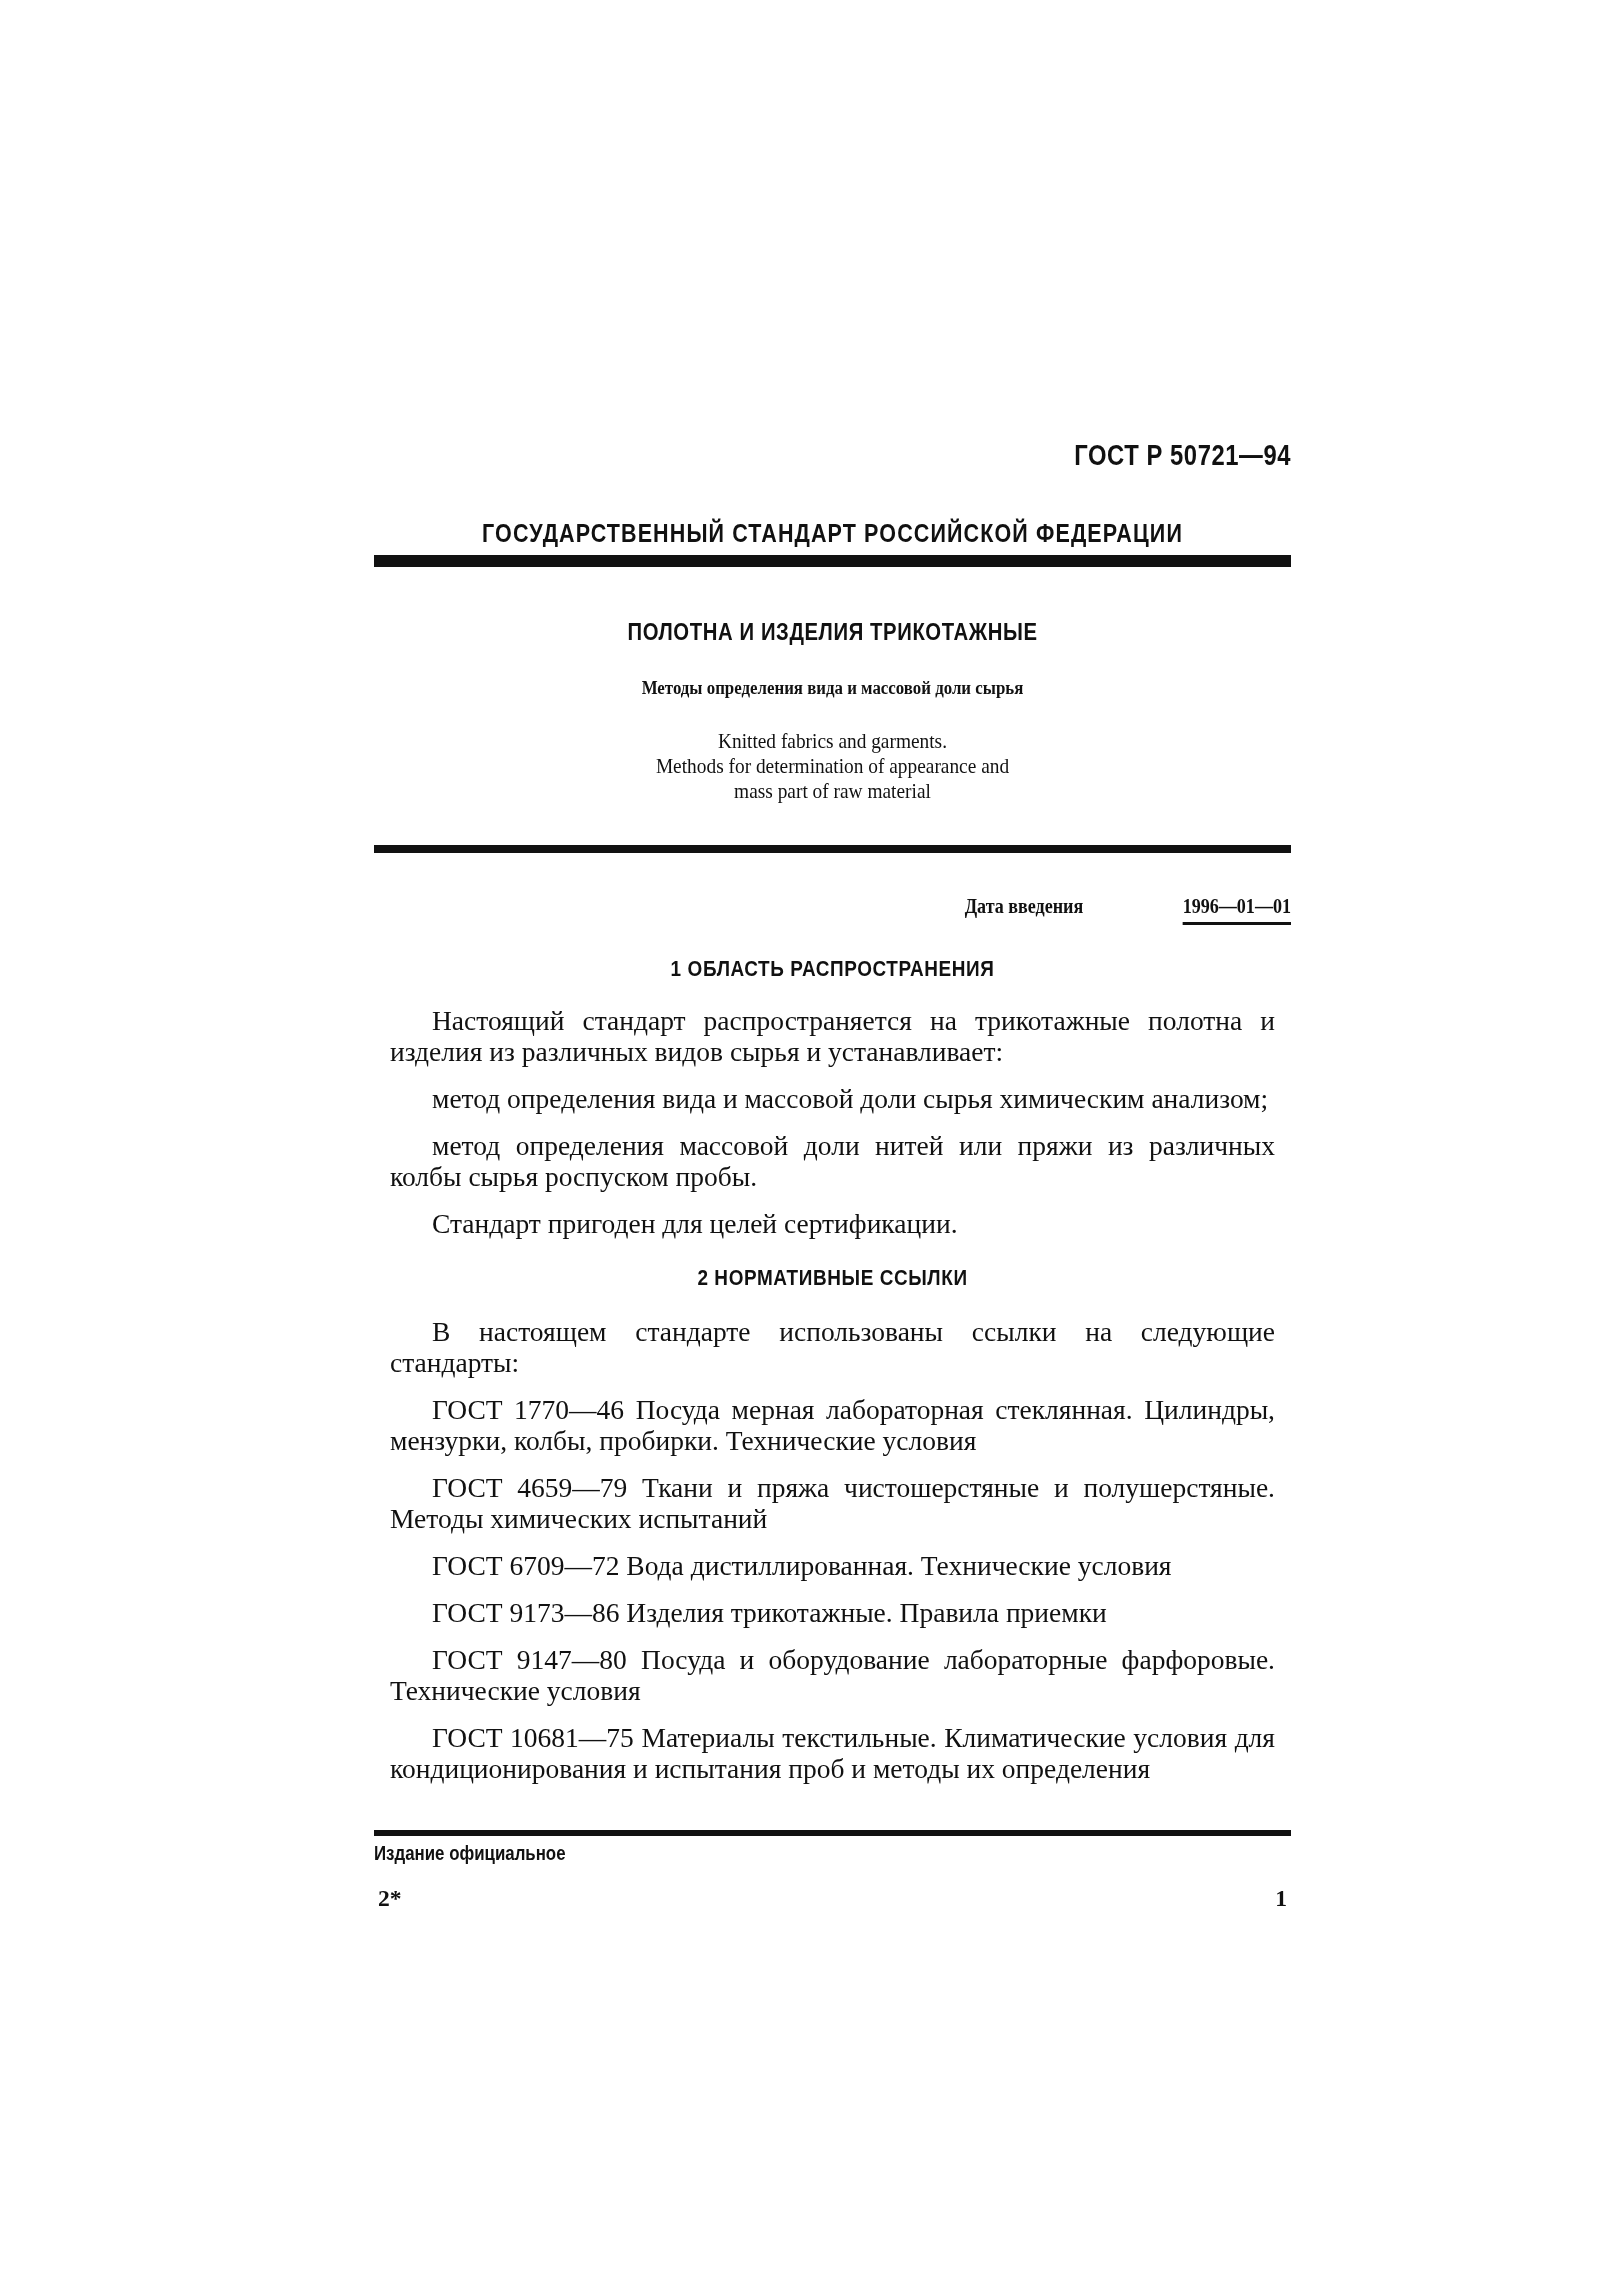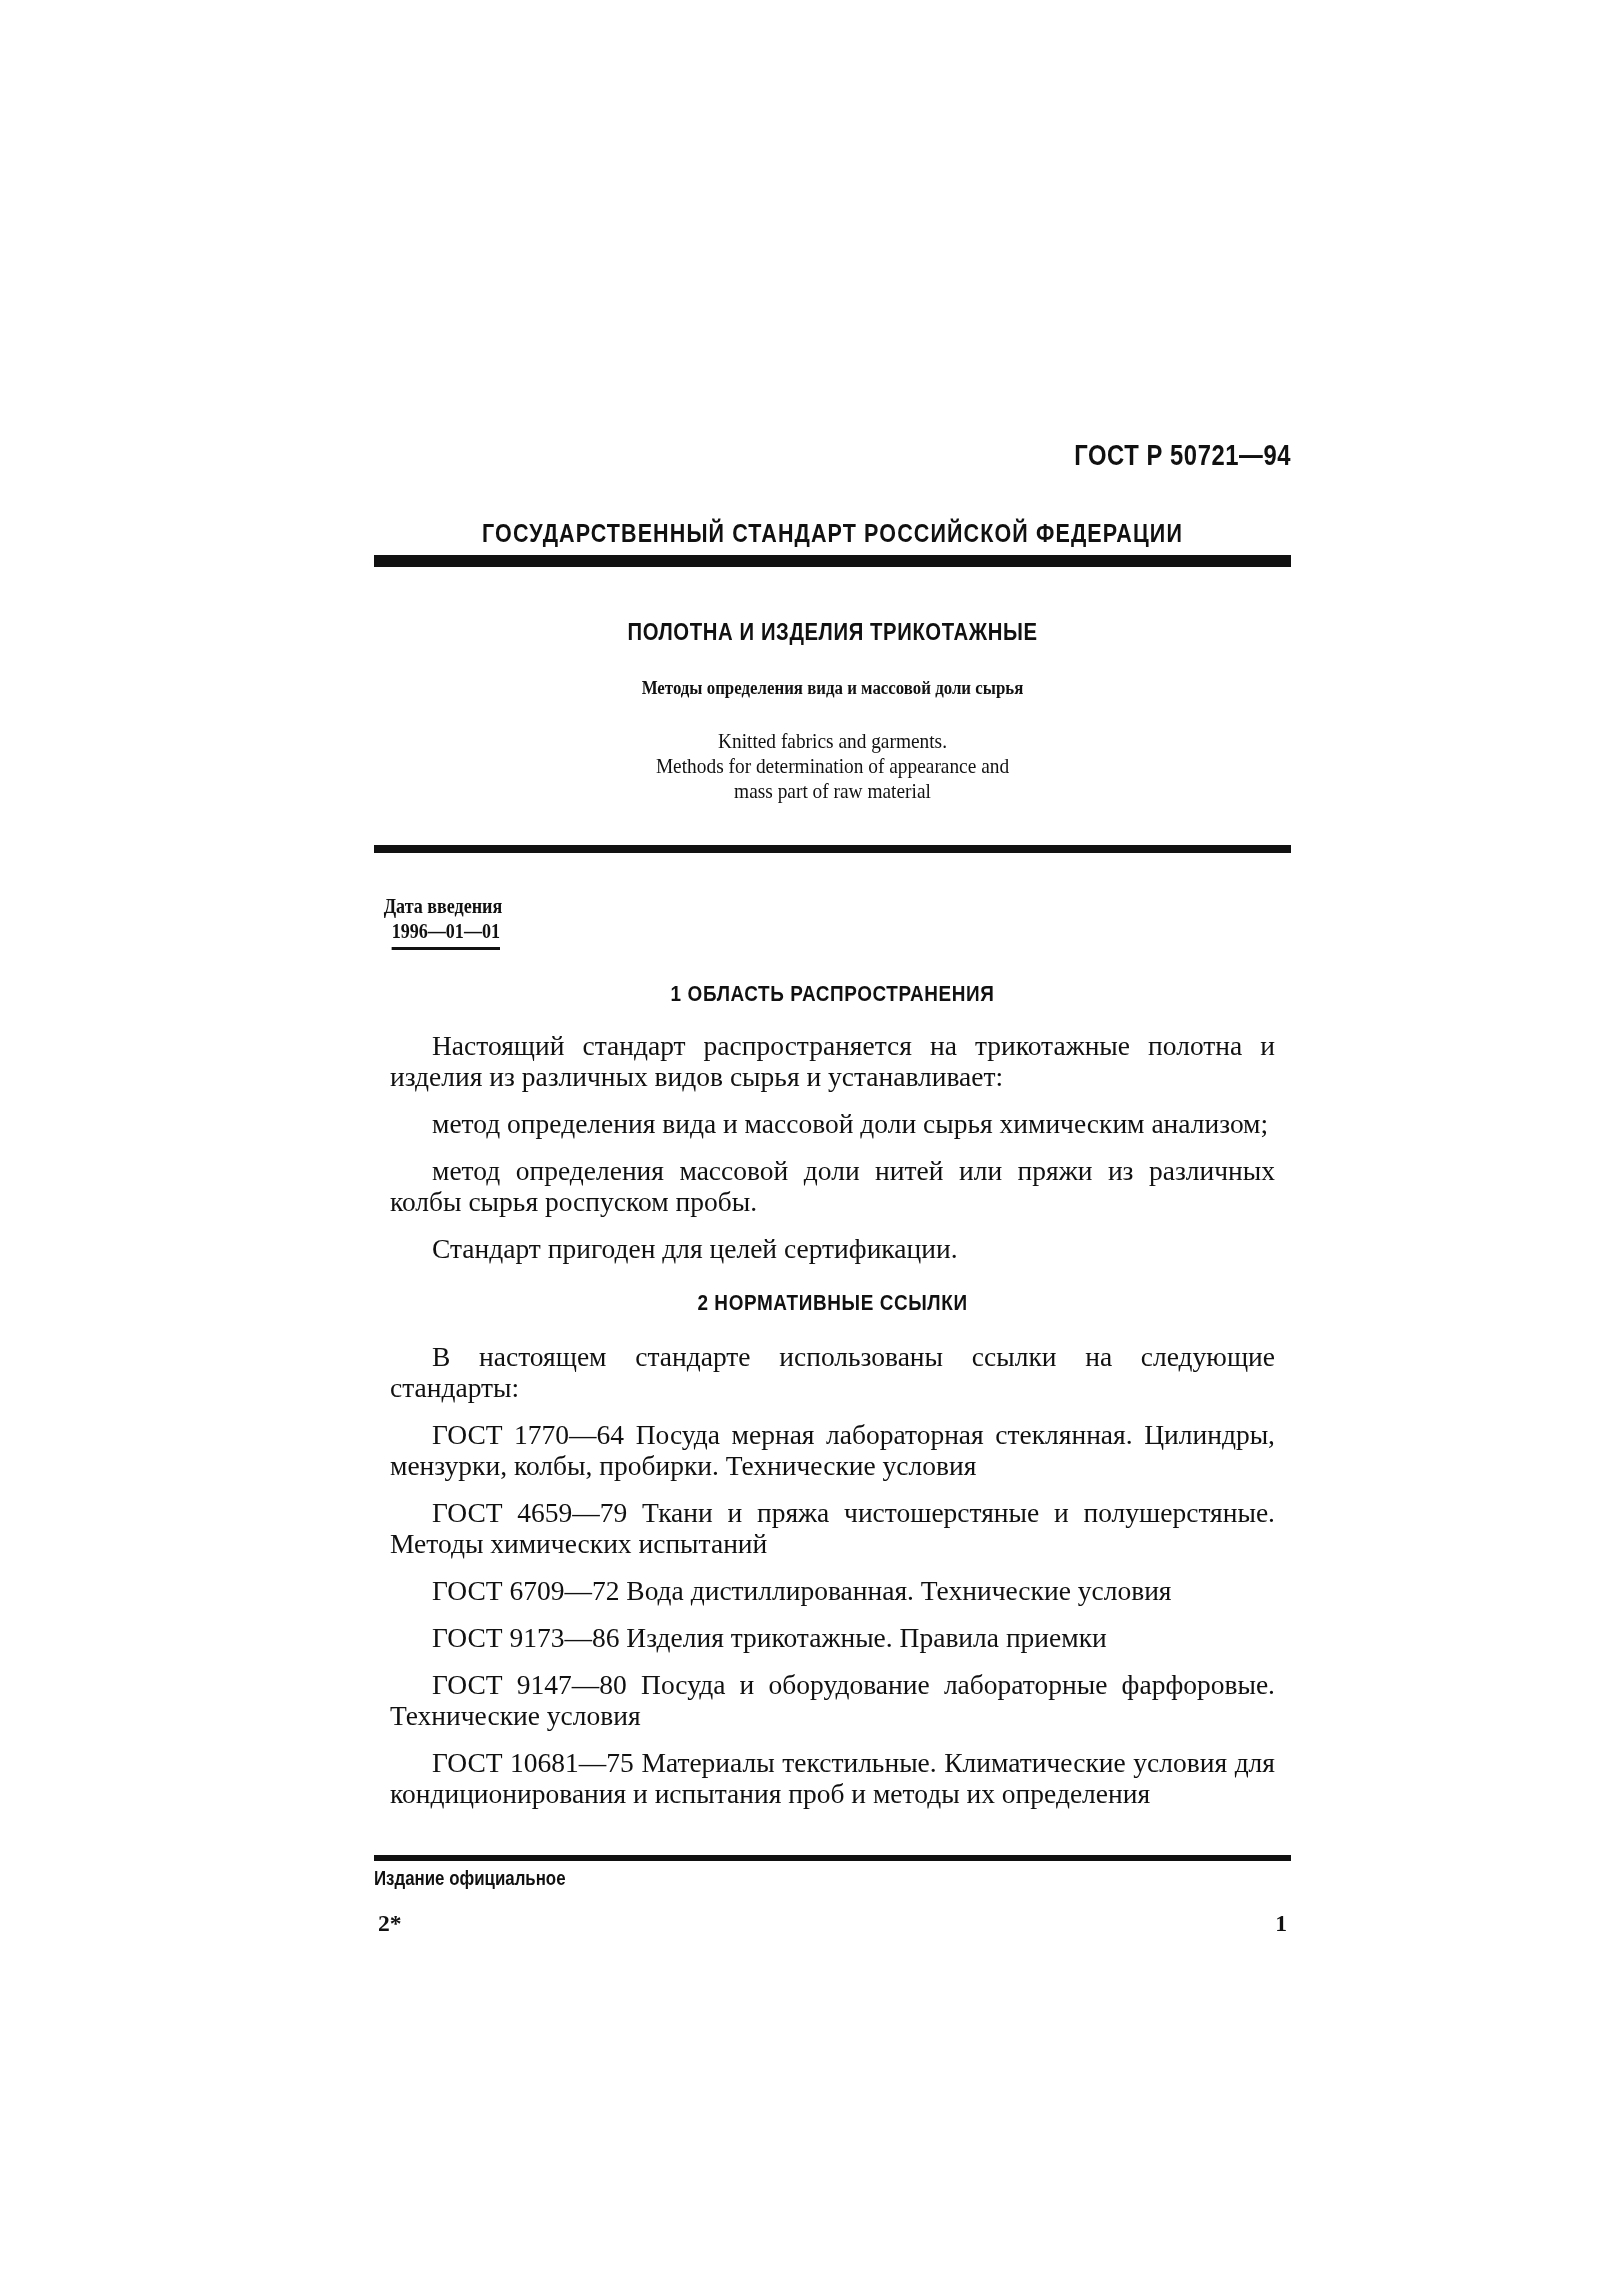--- a/index.html
+++ b/index.html
@@ -13,21 +13,21 @@
                  font-size: 25px; letter-spacing: 1.3px; margin-top: 47px; transform: scaleX(0.86); }
   .rule-thick { height: 11.8px; background: #111; margin-top: 7.9px; }
   .title { text-align: center; font-family: "Liberation Sans", sans-serif; font-weight: bold;
            font-size: 23.6px; letter-spacing: 0.7px; margin-top: 52px; transform: scaleX(0.86); }
   .subtitle { text-align: center; font-weight: bold; font-size: 19.6px; margin-top: 31px;
               transform: scaleX(0.86); }
   .en-title { text-align: center; font-size: 22px; line-height: 25px; margin-top: 29px;
               transform: scaleX(0.88); }
   .rule-thick2 { height: 7.9px; background: #111; margin-top: 42px; }
   .intro-date { display: flex; justify-content: flex-end; align-items: baseline; margin-top: 41px;
-                font-weight: bold; font-size: 21px; flex-direction: column; }
+                font-weight: bold; font-size: 21px; }
   .intro-date .label { margin-right: 72px; transform: scaleX(0.86); }
   .intro-date .value { border-bottom: 3.3px solid #111; padding-bottom: 2.6px; transform: scaleX(0.86); transform-origin: right; }
   .section-head { text-align: center; font-family: "Liberation Sans", sans-serif; font-weight: bold;
                   font-size: 22px; letter-spacing: 0.7px; transform: scaleX(0.86); }
   .s1 { margin-top: 31px; }
   .s2 { margin-top: 26px; }
   .body-text { font-size: 27.5px; line-height: 31px; text-align: justify; }
   .body-text p { margin: 16px; text-indent: 42px; }
   .sec1-body { margin-top: 23.6px; }
   .sec2-body { margin-top: 25px; }
@@ -65,21 +65,21 @@
   <div class="body-text sec1-body">
     <p>Настоящий стандарт распространяется на трикотажные полотна и изделия из различных видов сырья и устанавливает:</p>
     <p>метод определения вида и массовой доли сырья химическим анализом;</p>
     <p>метод определения массовой доли нитей или пряжи из различных колбы сырья роспуском пробы.</p>
     <p>Стандарт пригоден для целей сертификации.</p>
   </div>
 
   <div class="section-head s2">2 НОРМАТИВНЫЕ ССЫЛКИ</div>
   <div class="body-text sec2-body">
     <p>В настоящем стандарте использованы ссылки на следующие стандарты:</p>
-    <p>ГОСТ 1770—64 Посуда мерная лабораторная стеклянная. Цилиндры, мензурки, колбы, пробирки. Технические условия</p>
+    <p>ГОСТ 1770—46 Посуда мерная лабораторная стеклянная. Цилиндры, мензурки, колбы, пробирки. Технические условия</p>
     <p>ГОСТ 4659—79 Ткани и пряжа чистошерстяные и полушерстяные. Методы химических испытаний</p>
     <p>ГОСТ 6709—72 Вода дистиллированная. Технические условия</p>
     <p>ГОСТ 9173—86 Изделия трикотажные. Правила приемки</p>
     <p>ГОСТ 9147—80 Посуда и оборудование лабораторные фарфоровые. Технические условия</p>
     <p>ГОСТ 10681—75 Материалы текстильные. Климатические условия для кондиционирования и испытания проб и методы их определения</p>
   </div>
 
   <div class="rule-foot"></div>
   <div class="edition">Издание официальное</div>
   <div class="footer-row">

